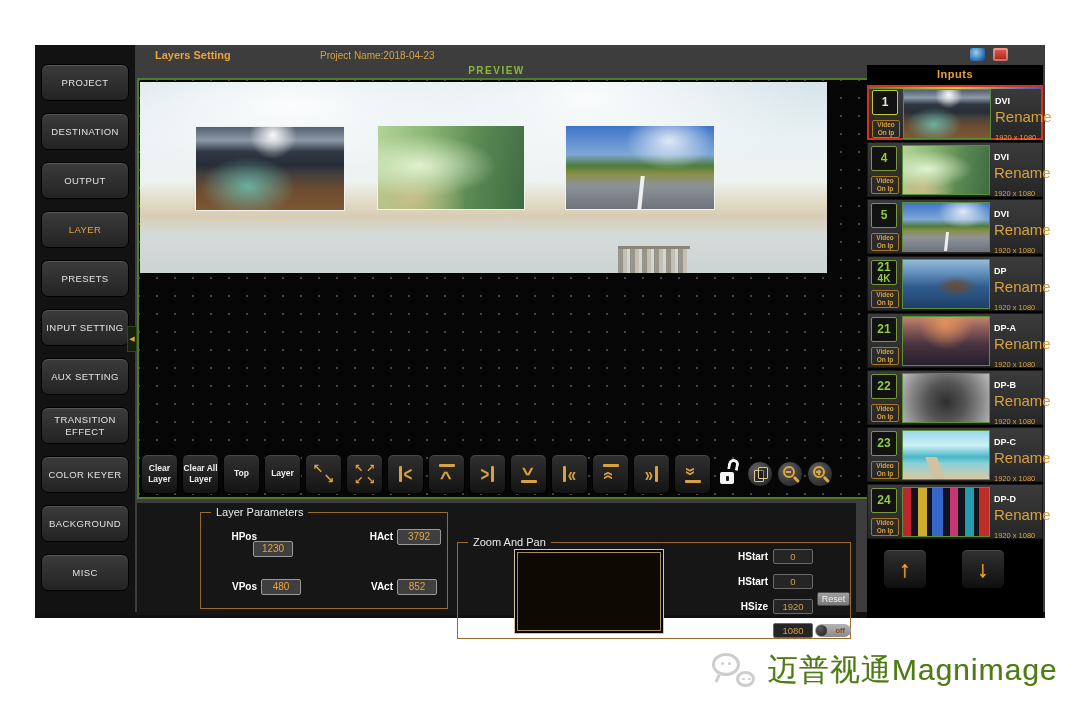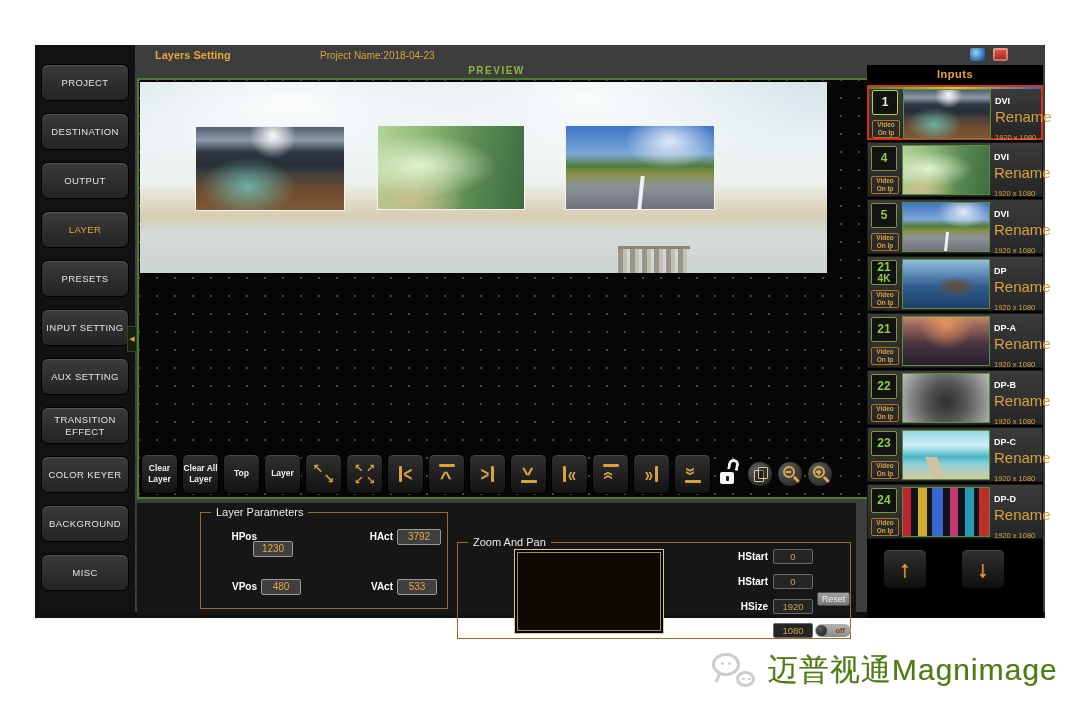--- a/index.html
+++ b/index.html
@@ -281,21 +281,21 @@
 
     <div class="fieldset fs-lp">
       <span class="legend">Layer Parameters</span>
       <span class="flabel" style="left:16px;top:18px;width:40px;">HPos</span>
       <span class="pv" style="left:52px;top:16px;width:40px;margin-top:12px;">1230</span>
       <span class="flabel" style="left:152px;top:18px;width:40px;">HAct</span>
       <span class="pv" style="left:196px;top:16px;width:44px;">3792</span>
       <span class="flabel" style="left:16px;top:68px;width:40px;">VPos</span>
       <span class="pv" style="left:60px;top:66px;width:40px;">480</span>
       <span class="flabel" style="left:152px;top:68px;width:40px;">VAct</span>
-      <span class="pv" style="left:196px;top:66px;width:40px;">533</span>
+      <span class="pv" style="left:196px;top:66px;width:40px;">852</span>
     </div>
 
     <div class="fieldset fs-zp">
       <span class="legend">Zoom And Pan</span>
       <div class="pan-rect"></div>
       <span class="zp-label" style="left:248px;top:8px;">HStart</span>
       <span class="zp-val" style="top:6px;">0</span>
       <span class="zp-label" style="left:248px;top:33px;">HStart</span>
       <span class="zp-val" style="top:31px;">0</span>
       <span class="zp-label" style="left:248px;top:58px;">HSize</span>

